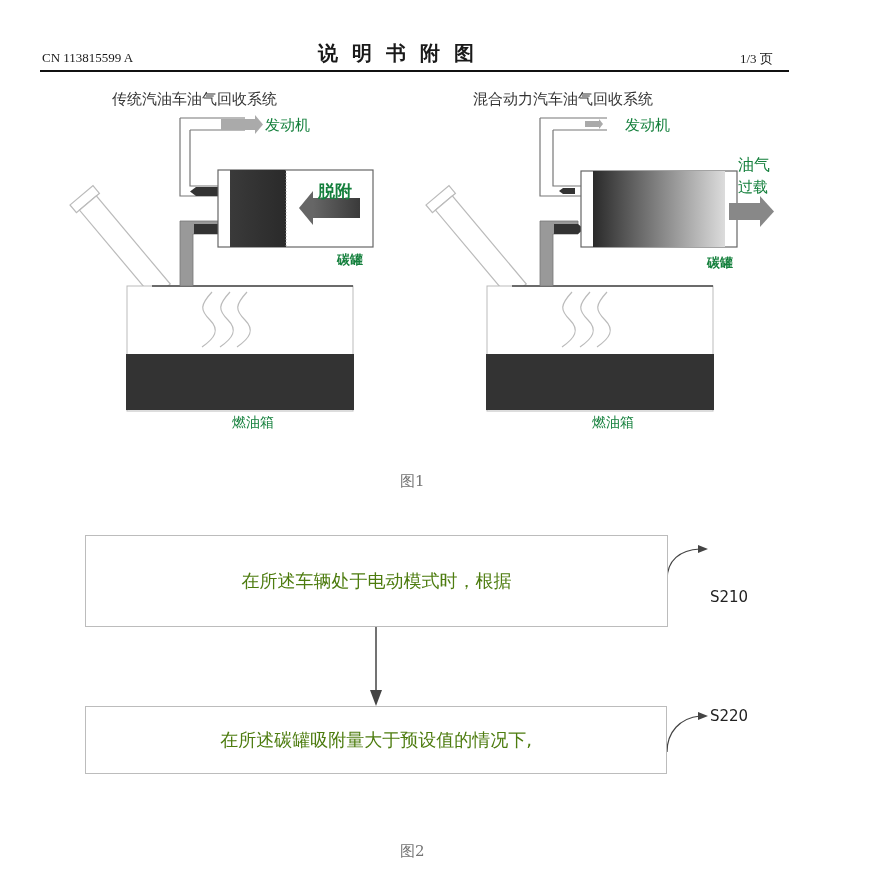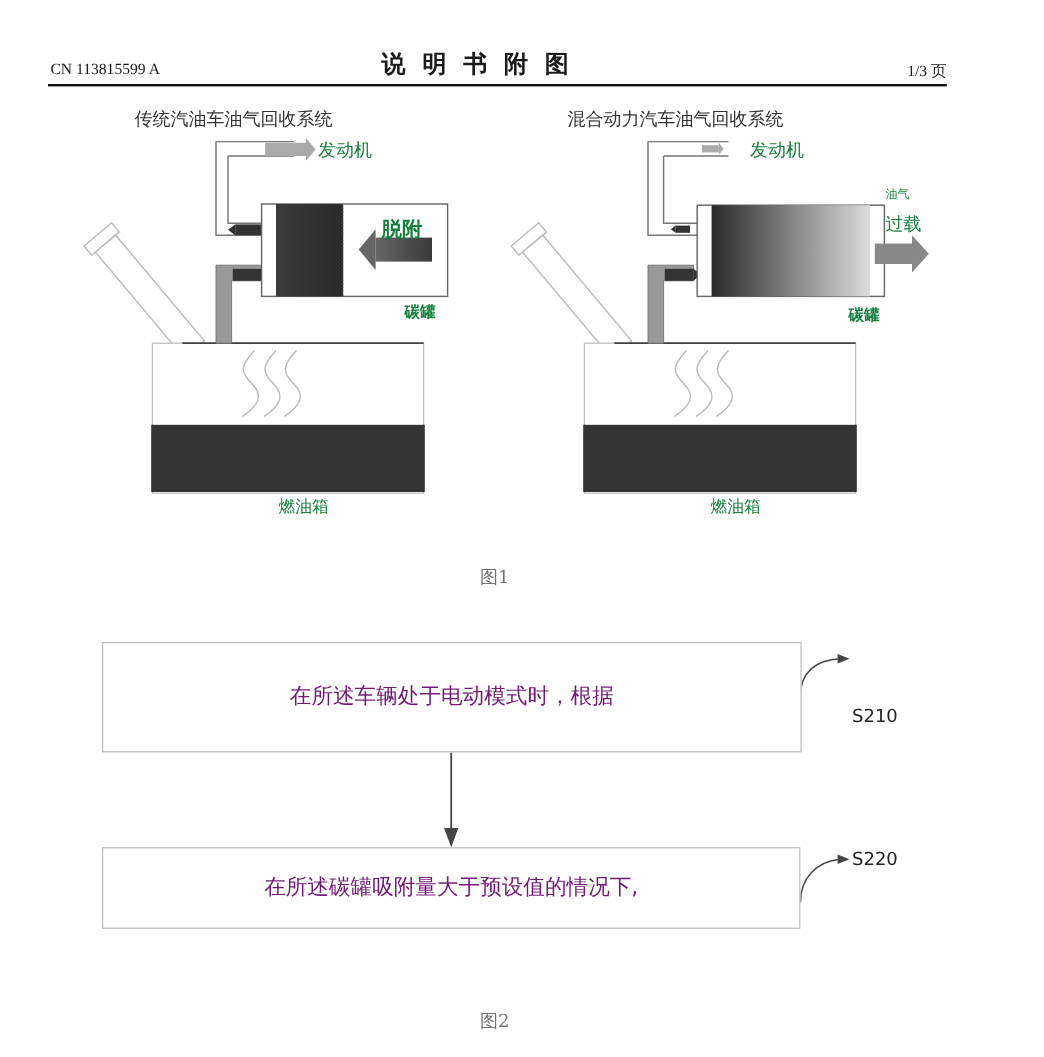--- a/index.html
+++ b/index.html
@@ -1,26 +1,26 @@
 <!DOCTYPE html>
 <html><head>
 <meta charset="utf-8">
 <style>
   * { box-sizing: border-box; margin: 0; padding: 0; }
   html, body { width: 870px; height: 881px; background: #ffffff; overflow: hidden; }
   body { position: relative; font-family: "DejaVu Serif", "Liberation Serif", serif; color: #1a1a1a; }
   .abs { position: absolute; }
   .hdr-left { left: 42px; top: 50px; font-size: 13px; font-family: "Liberation Serif", "DejaVu Serif", serif; letter-spacing: 0px; }
   .hdr-title { left: 318px; top: 40px; font-size: 20px; font-weight: bold; letter-spacing: 14px; font-family: "DejaVu Sans", sans-serif; }
-  .hdr-right { left: 740px; top: 50px; font-size: 13px; font-family: "Liberation Serif", "DejaVu Serif", serif; margin-left: 16px; }
+  .hdr-right { left: 740px; top: 50px; font-size: 13px; font-family: "Liberation Serif", "DejaVu Serif", serif; }
   .hdr-rule { left: 40px; top: 70px; width: 749px; height: 2px; background: #111; }
   .diag-title { font-size: 15px; color: #333; font-family: "DejaVu Sans", sans-serif; }
   .lbl { font-size: 14px; color: #15803d; font-family: "DejaVu Sans", sans-serif; }
   .caption { font-size: 15px; color: #737373; font-family: "DejaVu Serif", serif; }
-  .flow-box { border: 1.5px solid #bcbcbc; background: #fff; display: flex; flex-direction: row; align-items: center; justify-content: center; font-size: 18px; color: #701a75; line-height: 26px; font-family: "DejaVu Sans", sans-serif; }
+  .flow-box { border: 1.5px solid #bcbcbc; background: #fff; display: flex; flex-direction: row; align-items: center; justify-content: center; font-size: 18px; color: #4d7c0f; line-height: 26px; font-family: "DejaVu Sans", sans-serif; }
   .step-lbl { font-size: 15px; color: #222; font-family: "DejaVu Sans", sans-serif; }
   svg { position: absolute; left: 0; top: 0; }
 </style>
 </head>
 <body>
 
 <div class="abs hdr-left">CN 113815599 A</div>
 <div class="abs hdr-title">说明书附图</div>
 <div class="abs hdr-right">1/3 页</div>
 <div class="abs hdr-rule"></div>
@@ -123,21 +123,21 @@
 </svg>
 
 <div class="abs diag-title" style="left:112px; top:90px;">传统汽油车油气回收系统</div>
 <div class="abs lbl" style="left:265px; top:116px; font-size:15px;">发动机</div>
 <div class="abs lbl" style="left:318px; top:180px; font-size:17px;font-weight:bold;">脱附</div>
 <div class="abs lbl" style="left:337px; top:251px; font-size:13px; font-weight:bold;">碳罐</div>
 <div class="abs lbl" style="left:232px; top:414px;">燃油箱</div>
 
 <div class="abs diag-title" style="left:473px; top:90px;">混合动力汽车油气回收系统</div>
 <div class="abs lbl" style="left:625px; top:116px; font-size:15px;">发动机</div>
-<div class="abs lbl" style="left:738px; top:155px; font-size:10px;">油气</div>
+<div class="abs lbl" style="left:738px; top:155px; font-size:16px;">油气</div>
 <div class="abs lbl" style="left:738px; top:178px; font-size:15px;">过载</div>
 <div class="abs lbl" style="left:707px; top:254px; font-size:13px; font-weight:bold;">碳罐</div>
 <div class="abs lbl" style="left:592px; top:414px;">燃油箱</div>
 
 <div class="abs caption" style="left:400px; top:472px;">图1</div>
 
 <div class="abs flow-box" style="left:85px; top:535px; width:583px; height:92px;">
   <div>在所述车辆处于电动模式时，根据</div>
 </div>
 <div class="abs step-lbl" style="left:710px; top:540px;margin-top:48px;">S210</div>

